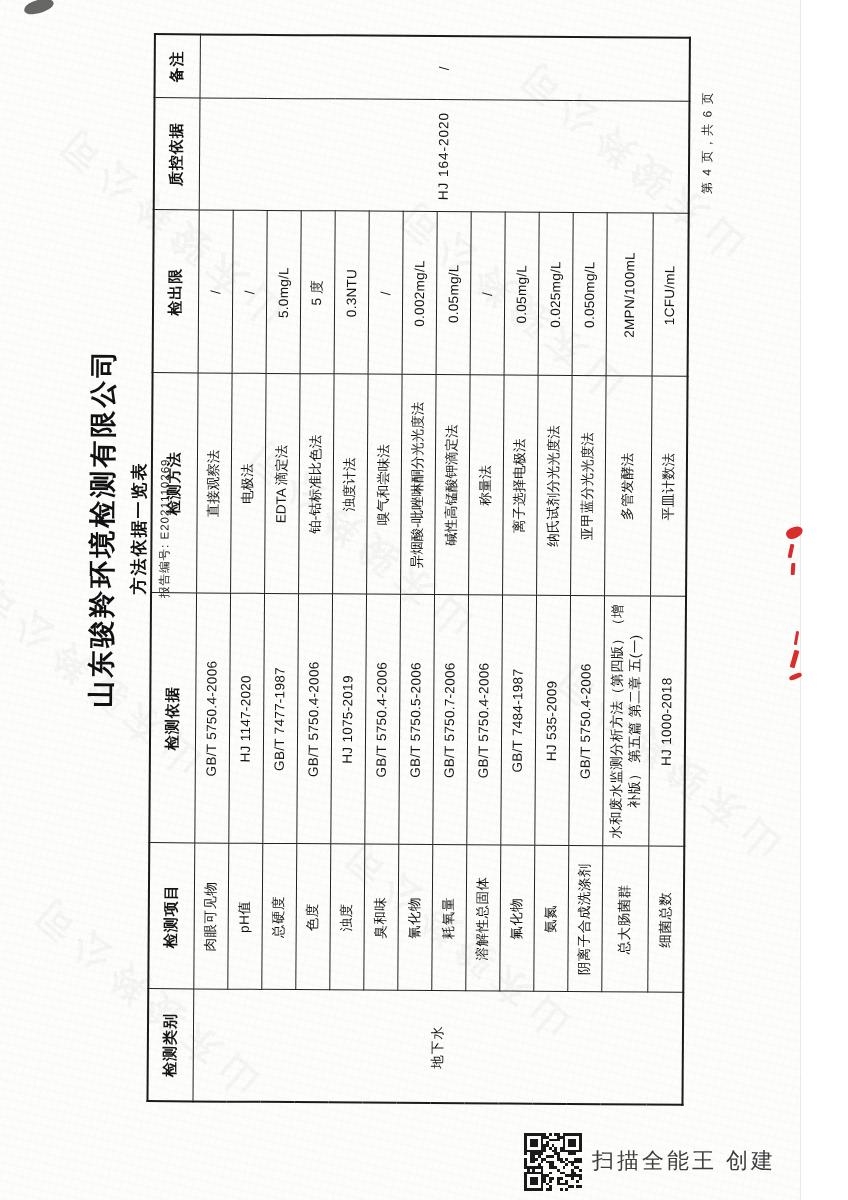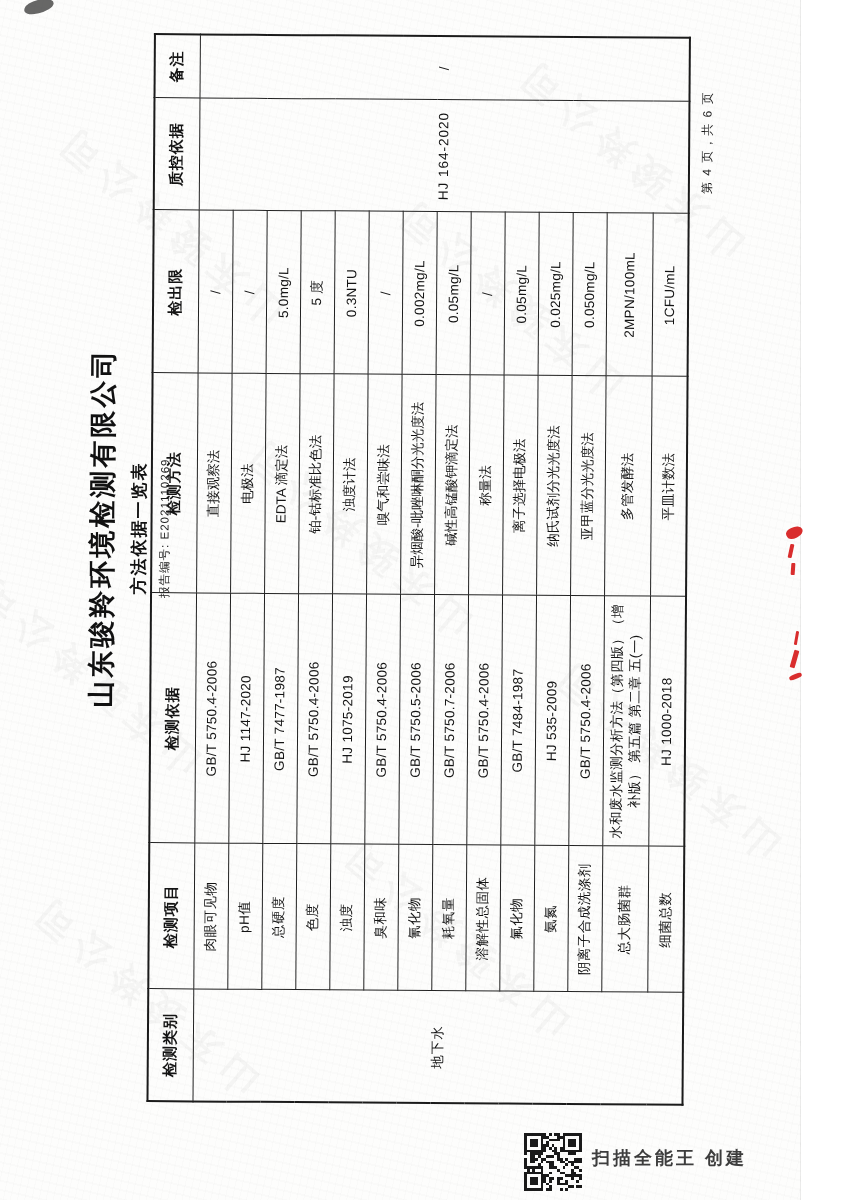--- a/index.html
+++ b/index.html
@@ -46,22 +46,22 @@
   .page-num { position:absolute; left:952px; top:696px; width:215px; text-align:center;
     font-size:12px; letter-spacing:1.5px; color:#1a1a1a; }
 
   
   .wm { position:absolute; font-size:38px; font-weight:bold; letter-spacing:10px;
     color:rgba(60,60,70,0.045); white-space:nowrap; transform:rotate(-50deg); }
 
   
   .overlay { position:absolute; left:0; top:0; width:848px; height:1200px; pointer-events:none; }
   .qr { position:absolute; left:524px; top:1133px; width:58px; height:58px; }
-  .scanner-text { position:absolute; left:592px; top:1146px; font-size:18px;
-    color:#3d3d3d; letter-spacing:3px; font-weight:700; }
+  .scanner-text { position:absolute; left:592px; top:1146px; font-size:22px;
+    color:#3d3d3d; letter-spacing:3px; font-weight:400; }
   .red-mark { position:absolute; background:#d41010; opacity:0.88; border-radius:1px; }
   .smudge { position:absolute; left:24px; top:0px; width:30px; height:13px;
     background:rgba(45,45,45,0.72); border-radius:45% 60% 50% 55%;
     transform:rotate(-12deg) skewX(-24deg); }
 </style>
 </head>
 <body>
 
 <div class="viewport">
   <div class="paper"></div>

